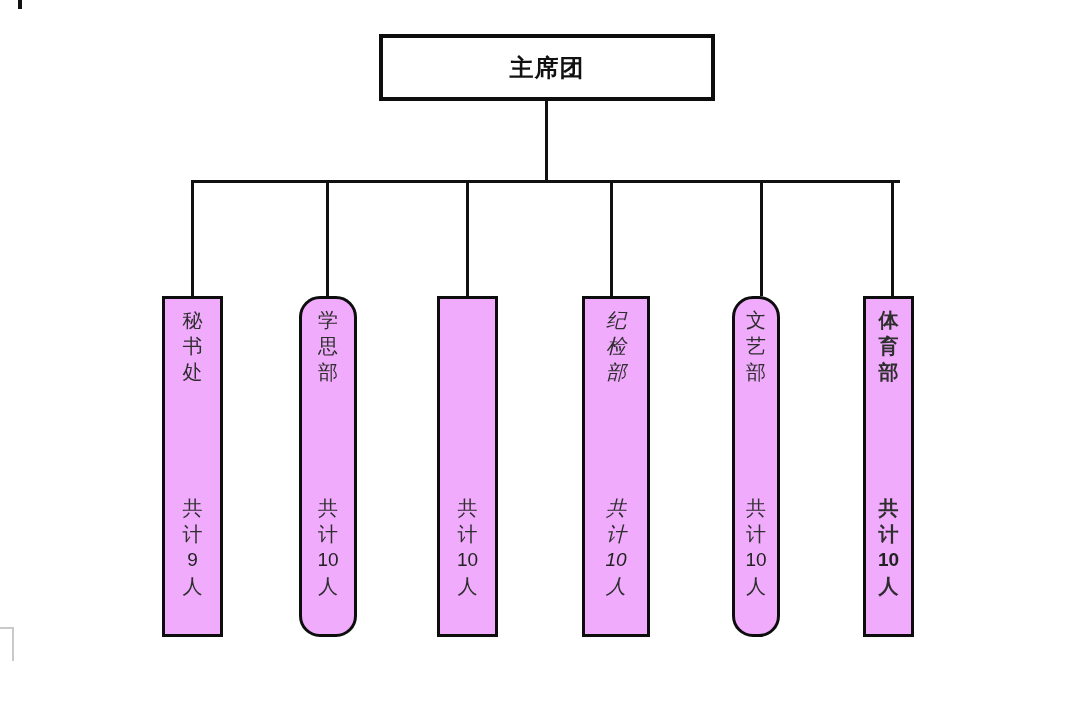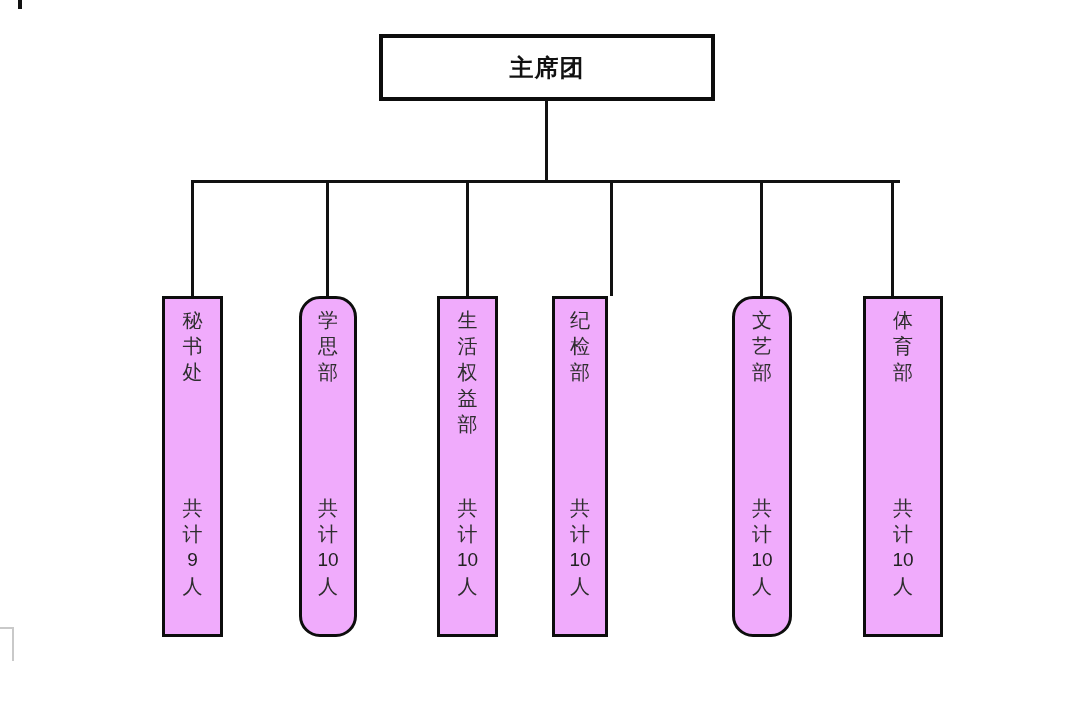--- a/index.html
+++ b/index.html
@@ -50,23 +50,23 @@
   .drop-6 { left: 891px; }
 
   
   .dept-box {
     position: absolute; top: 296px; height: 341px;
     border: 3px solid #0d0d0d; background: #f0abfc;
   }
   .dept-1 { left: 162px; width: 61px; }
   .dept-2 { left: 299px; width: 58px; border-radius: 21px; }
   .dept-3 { left: 437px; width: 61px; }
-  .dept-4 { left: 552px; width: 56px; }
-  .dept-5 { left: 732px; width: 60px; border-radius: 21px; }
-  .dept-6 { left: 863px; width: 80px; }
+  .dept-4 { left: 582px; width: 68px; font-style: italic; }
+  .dept-5 { left: 732px; width: 48px; border-radius: 21px; }
+  .dept-6 { left: 863px; width: 51px; font-weight: bold; }
 
   .dept-name {
     position: absolute; top: 8px; left: 50%; transform: translateX(-50%);
     width: 24px;
     font-family: "DejaVu Serif", "Liberation Serif", serif;
     font-size: 20px; line-height: 26px; color: #2e2e2e;
     text-align: center; word-break: break-all;
   }
   .dept-count {
     position: absolute; bottom: 35px; left: 0; right: 0;
@@ -120,21 +120,20 @@
   <div class="dept-box dept-2">
     <div class="dept-name">学思部</div>
     <div class="dept-count">
       <span class="word">共计</span>
       <span class="num">10</span>
       <span class="unit">人</span>
     </div>
   </div>
 
   <div class="dept-box dept-3">
-    <div class="dept-name">生活权益部</div>
     <div class="dept-count">
       <span class="word">共计</span>
       <span class="num">10</span>
       <span class="unit">人</span>
     </div>
   </div>
 
   <div class="dept-box dept-4">
     <div class="dept-name">纪检部</div>
     <div class="dept-count">

